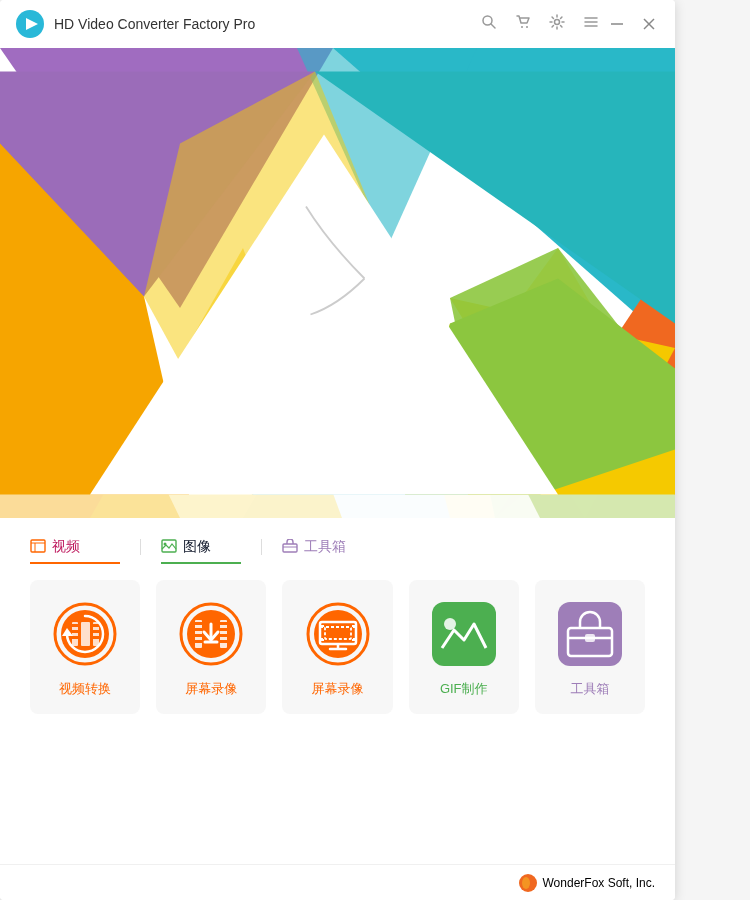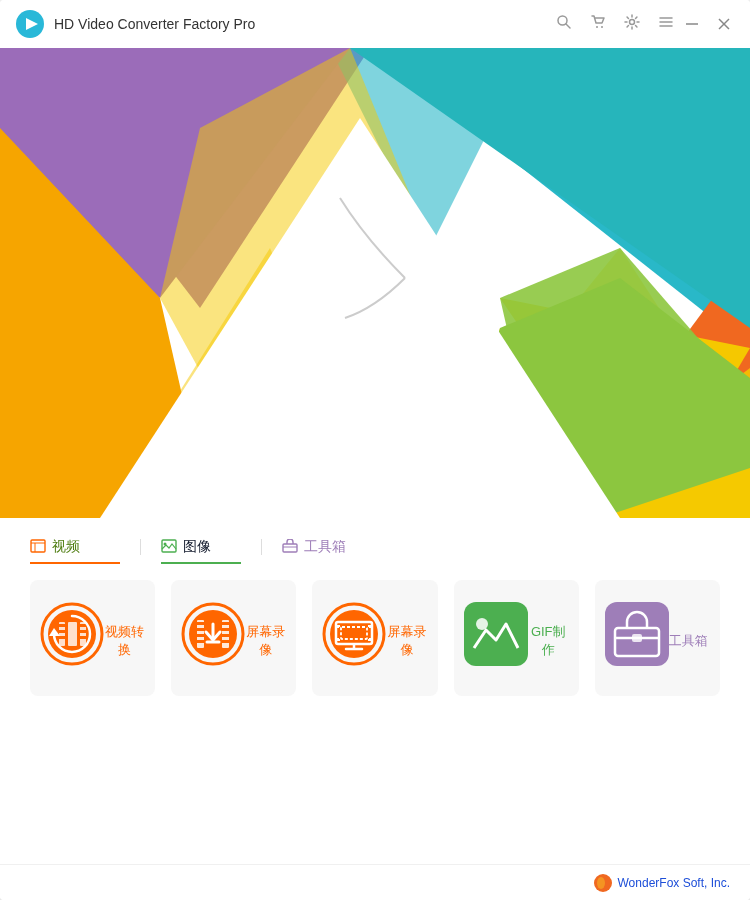--- a/index.html
+++ b/index.html
@@ -7,21 +7,21 @@
     body {
       width: 750px;
       height: 900px;
       background: #f5f5f5;
       font-family: 'Microsoft YaHei', 'SimHei', sans-serif;
       overflow: hidden;
       position: relative;
     }
 
     .window {
-      width: 750px;
+      width: 675px;
       height: 900px;
       background: #fff;
       border-radius: 4px;
       overflow: hidden;
       display: flex;
       flex-direction: column;
       box-shadow: 0 2px 12px rgba(0,0,0,0.15);
     }
 
     
@@ -164,37 +164,37 @@
     .tab-icon {
       font-size: 14px;
       color: #888;
     }
 
     .tab-label {
       font-size: 14px;
       color: #555;
     }
 
-    .tab-video .tab-label { color: #4d7c0f; }
+    .tab-video .tab-label { color: #be185d; }
     .tab-image .tab-label { color: #4caf50; }
     .tab-toolbox .tab-label { color: #9e7eb8; }
 
     
     .tools-grid {
       display: flex;
       gap: 16px;
       align-items: flex-start;
     }
 
     .tool-card {
       flex: 1;
       background: #f7f7f7;
       border-radius: 8px;
       display: flex;
-      flex-direction: row;
+      flex-direction: column;
       align-items: center;
       padding: 22px 10px 16px 10px;
       cursor: pointer;
       transition: box-shadow 0.2s;
     }
 
     .tool-icon-wrap {
       width: 64px;
       height: 64px;
       border-radius: 50%;
@@ -224,21 +224,21 @@
       display: flex;
       align-items: center;
       justify-content: flex-end;
       padding: 0 20px;
       border-top: 1px solid #f0f0f0;
       flex-shrink: 0;
     }
 
     .footer-logo-text {
       font-size: 12px;
-      color: #1d4ed8;
+      color: #000000;
       display: flex;
       align-items: center;
       gap: 6px;
     }
 
     .footer-logo-icon {
       width: 18px;
       height: 18px;
     }
   </style>

